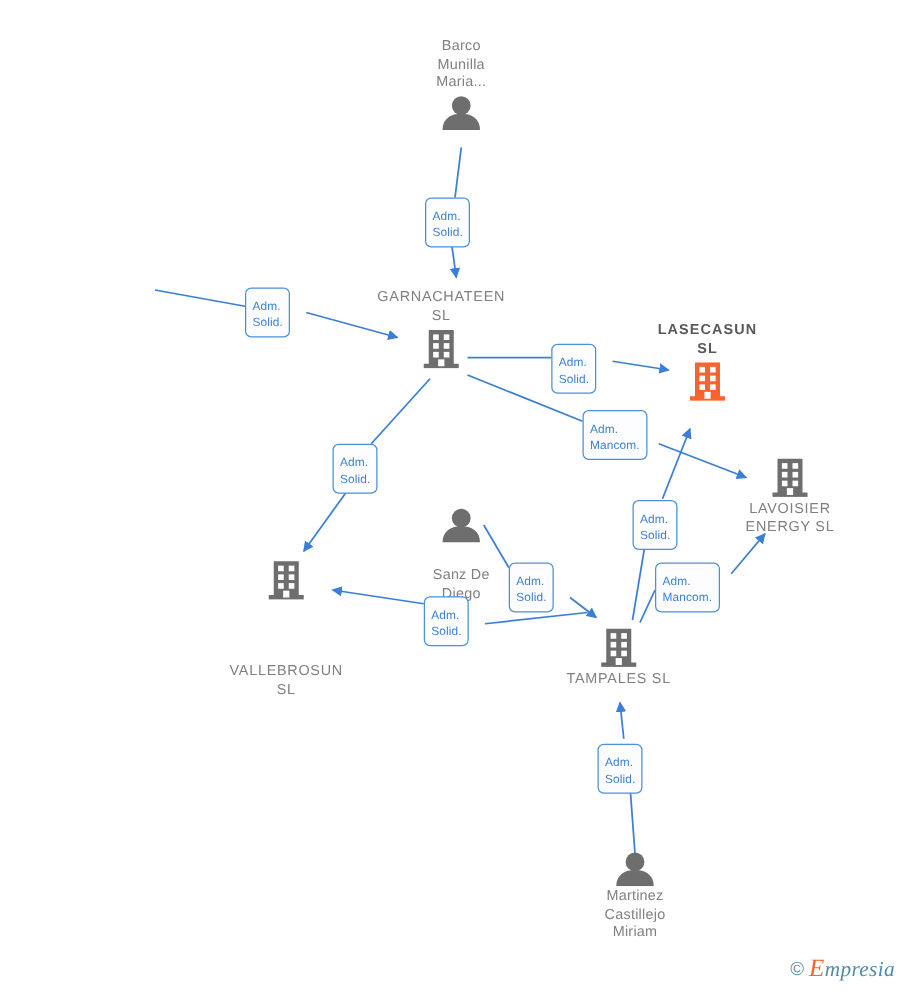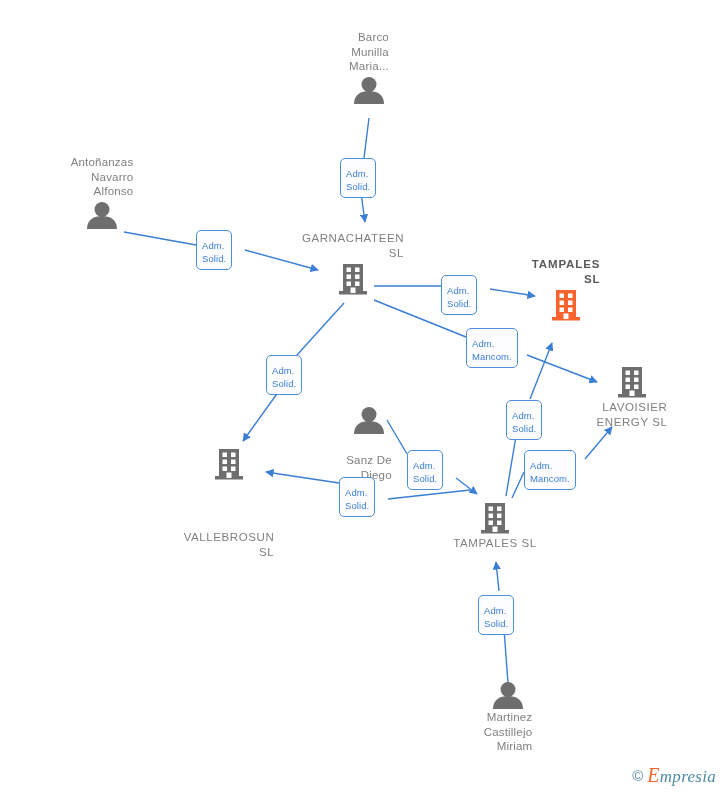--- a/index.html
+++ b/index.html
@@ -22,21 +22,21 @@
     left: 0;
     top: 0;
     width: 728px;
     height: 795px;
     pointer-events: none;
   }
   .node {
     position: absolute;
     width: 130px;
     margin-left: -65px;
-    text-align: right;
+    text-align: center;
     display: flex;
     flex-direction: column;
     align-items: center;
   }
   .node-label {
     font-size: 11.5px;
     line-height: 14.5px;
     color: #808080;
     letter-spacing: 0.2px;
     white-space: pre-line;
@@ -146,52 +146,41 @@
 Munilla
 Maria...</span>
     <span class="node-icon">
       <svg width="36" height="28" viewBox="0 0 36 28">
         <circle cx="18" cy="8.5" r="7.5" fill="#6e6e6e"></circle>
         <path d="M 3 28 C 3 18.5 10 15 18 15 C 26 15 33 18.5 33 28 Z" fill="#6e6e6e"></path>
       </svg>
     </span>
   </div>
 
-  <div class="node label-above" style="left:102px; top:155px;">
-    <span class="node-label">Antoñanzas
-Navarro
-Alfonso</span>
-    <span class="node-icon">
-      <svg width="36" height="28" viewBox="0 0 36 28">
-        <circle cx="18" cy="8.5" r="7.5" fill="#6e6e6e"></circle>
-        <path d="M 3 28 C 3 18.5 10 15 18 15 C 26 15 33 18.5 33 28 Z" fill="#6e6e6e"></path>
-      </svg>
-    </span>
-  </div>
 
   <div class="node label-above" style="left:353px; top:231px;">
     <span class="node-label company">GARNACHATEEN
 SL</span>
     <span class="node-icon">
       <svg width="32" height="34" viewBox="0 0 32 34">
         <rect x="6" y="2" width="20" height="29" fill="#6e6e6e"></rect>
         <rect x="2" y="29" width="28" height="3.5" fill="#6e6e6e"></rect>
         <rect x="9.5" y="5.5" width="4.5" height="4.5" fill="#ffffff"></rect>
         <rect x="18" y="5.5" width="4.5" height="4.5" fill="#ffffff"></rect>
         <rect x="9.5" y="12.5" width="4.5" height="4.5" fill="#ffffff"></rect>
         <rect x="18" y="12.5" width="4.5" height="4.5" fill="#ffffff"></rect>
         <rect x="9.5" y="19.5" width="4.5" height="4.5" fill="#ffffff"></rect>
         <rect x="18" y="19.5" width="4.5" height="4.5" fill="#ffffff"></rect>
         <rect x="13.5" y="25.5" width="5" height="5.5" fill="#ffffff"></rect>
       </svg>
     </span>
   </div>
 
   <div class="node label-above highlight" style="left:566px; top:257px;">
-    <span class="node-label company">TAMPALES
+    <span class="node-label company">LASECASUN
 SL</span>
     <span class="node-icon">
       <svg width="32" height="34" viewBox="0 0 32 34">
         <rect x="6" y="2" width="20" height="29" fill="#f9632e"></rect>
         <rect x="2" y="29" width="28" height="3.5" fill="#f9632e"></rect>
         <rect x="9.5" y="5.5" width="4.5" height="4.5" fill="#ffffff"></rect>
         <rect x="18" y="5.5" width="4.5" height="4.5" fill="#ffffff"></rect>
         <rect x="9.5" y="12.5" width="4.5" height="4.5" fill="#ffffff"></rect>
         <rect x="18" y="12.5" width="4.5" height="4.5" fill="#ffffff"></rect>
         <rect x="9.5" y="19.5" width="4.5" height="4.5" fill="#ffffff"></rect>

